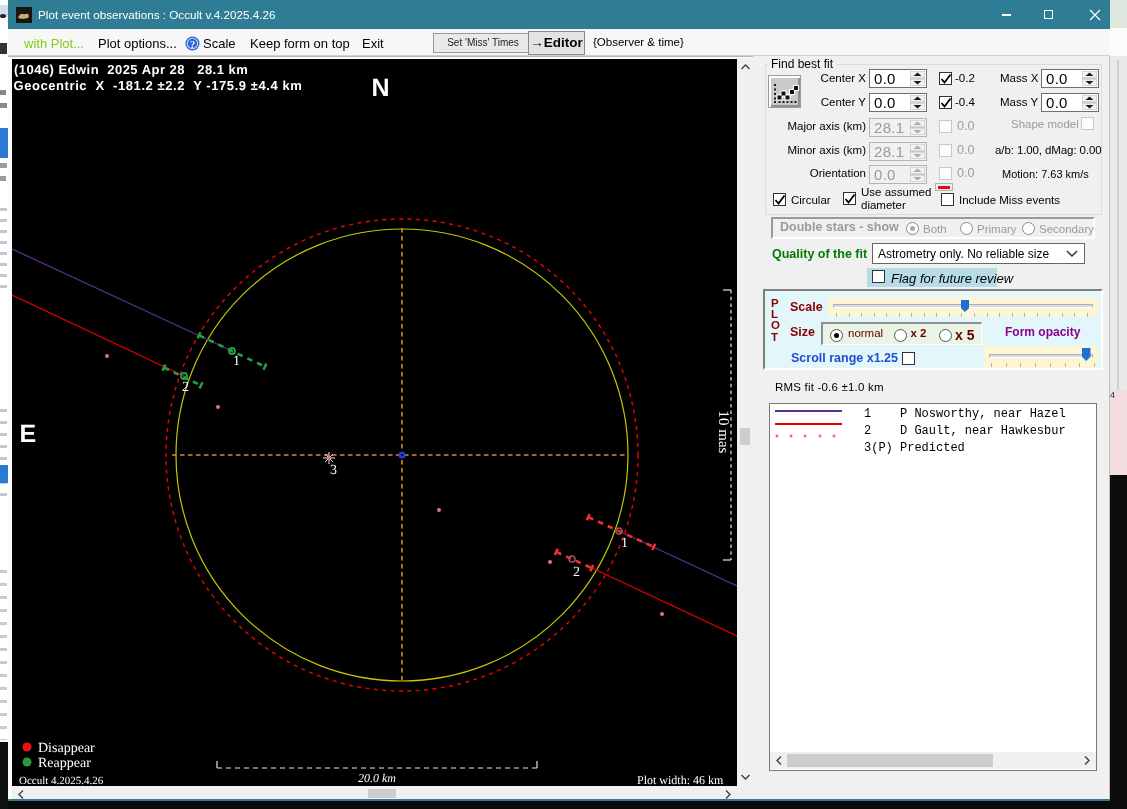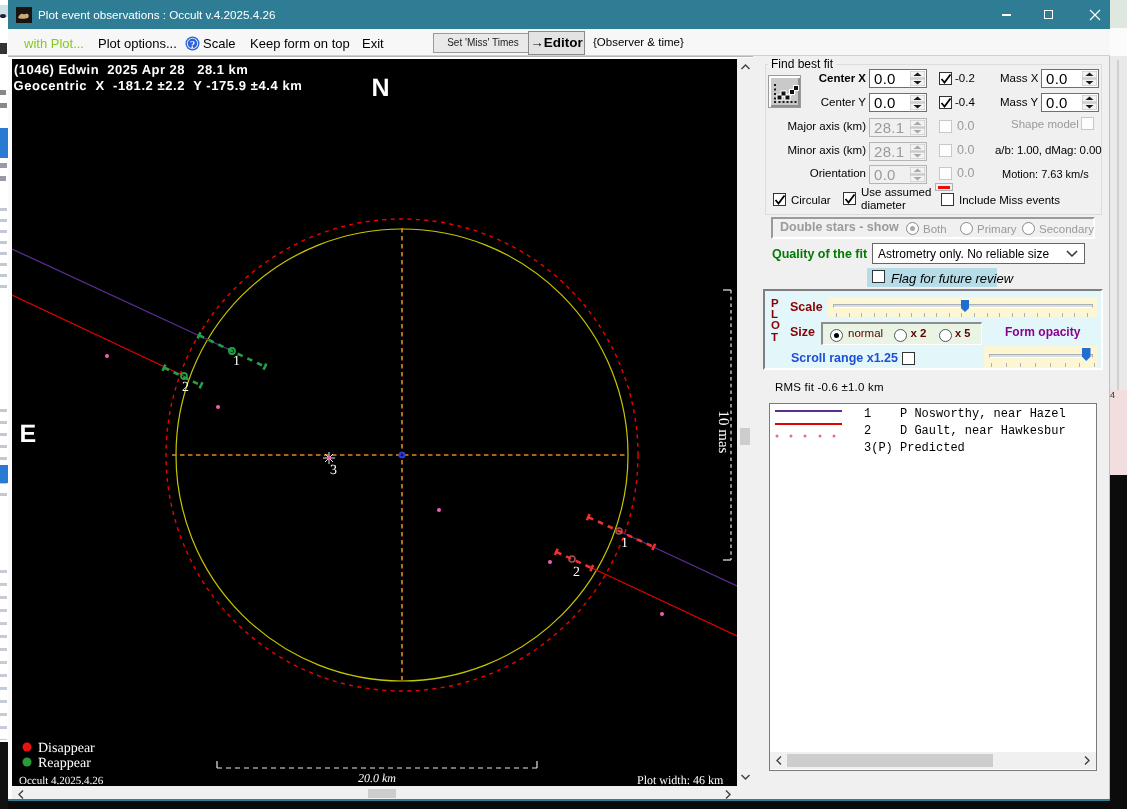--- a/index.html
+++ b/index.html
@@ -224,21 +224,21 @@
         </g>
         <g fill="#111">
           <rect x="8.5" y="19.5" width="4" height="4"></rect>
             <rect x="12.5" y="15.5" width="4" height="4"></rect>
             <rect x="16.5" y="19.5" width="4" height="4"></rect>
             <rect x="21" y="14" width="4" height="4"></rect>
             <rect x="25" y="10" width="4" height="4"></rect>
         </g>
       </svg>
     </div>
-    <div class="abs" style="left:0px;top:16px;width:111px;text-align:right;font-weight:bold;">Center X</div>
+    <div class="abs" style="left:0px;top:16px;width:111px;text-align:right;">Center X</div>
     <div class="abs" style="left:0px;top:40px;width:111px;text-align:right;">Center Y</div>
     <div class="abs" style="left:0px;top:64px;width:111px;text-align:right;">Major axis (km)</div>
     <div class="abs" style="left:0px;top:88px;width:111px;text-align:right;">Minor axis (km)</div>
     <div class="abs" style="left:0px;top:111px;width:111px;text-align:right;">Orientation</div>
 
     <div class="spin en abs" style="left:114px;top:13px;">0.0<svg width="15" height="15" viewBox="0 0 15 15">
           <rect x="0" y="0" width="15" height="7" fill="#f2f2f2" stroke="#bdbdbd" stroke-width="1"></rect>
           <rect x="0" y="8" width="15" height="7" fill="#f2f2f2" stroke="#bdbdbd" stroke-width="1"></rect>
           <path d="M3.5 5 L7.5 1.5 L11.5 5 Z" fill="#1a1a1a"></path>
           <path d="M3.5 10 L11.5 10 L7.5 13.5 Z" fill="#1a1a1a"></path>
@@ -350,21 +350,21 @@
     </div>
     <div class="abs" style="left:35px;top:269px;font-size:12.5px;font-weight:bold;color:#8b0000;">Size</div>
     <div class="abs" style="left:66px;top:265.5px;width:161px;height:23px;background:#e9f4e4;border-top:2px solid #8e8e8e;border-left:2px solid #8e8e8e;border-bottom:1px solid #fff;border-right:1px solid #fff;"></div>
     <div class="rad abs" style="left:75px;top:272.5px;background:#fff;border-color:#555;">
         <div style="margin:3px;width:5px;height:5px;border-radius:50%;background:#000;"></div>
       </div>
     <div class="abs" style="left:93px;top:271px;font-size:11.5px;font-weight:normal;color:#5c0000;">normal</div>
     <div class="rad abs" style="left:138.5px;top:272.5px;background:#fff;border-color:#555;"></div>
     <div class="abs" style="left:155.5px;top:271px;font-size:11.5px;font-weight:bold;color:#5c0000;">x 2</div>
     <div class="rad abs" style="left:184px;top:272.5px;background:#fff;border-color:#555;"></div>
-    <div class="abs" style="left:200px;top:271px;font-size:11px;font-weight:bold;color:#5c0000;">x 5</div>
+    <div class="abs" style="left:200px;top:271px;font-size:14px;font-weight:bold;color:#5c0000;">x 5</div>
     <div class="abs" style="left:250px;top:269px;font-size:12px;font-weight:bold;color:#8c008c;">Form opacity</div>
     <div class="abs" style="left:229px;top:290px;width:114px;height:22px;background:#fcf6d4;">
       <div style="position:absolute;left:5px;top:8px;width:104px;height:4px;background:#d9dce1;border:1px solid #aab0b8;border-bottom-color:#fff;"></div>
       <div style="position:absolute;left:98px;top:2px;width:8.5px;height:13px;background:#1e6fd0;clip-path:polygon(0 0,100% 0,100% 68%,50% 100%,0 68%);"></div>
       <div style="position:absolute;left:7px;top:17px;width:104px;height:4px;background:repeating-linear-gradient(90deg,#b2b2b2 0 1px,transparent 1px 14.7px);"></div>
     </div>
     <div class="abs" style="left:36px;top:295px;font-size:12.5px;font-weight:bold;color:#1d4ed8;">Scroll range x1.25</div>
     <div class="cb abs" style="left:147px;top:296px;"></div>
 
     <div class="abs" style="left:20px;top:325px;font-size:11.5px;letter-spacing:0.2px;">RMS fit -0.6 ±1.0 km</div>

